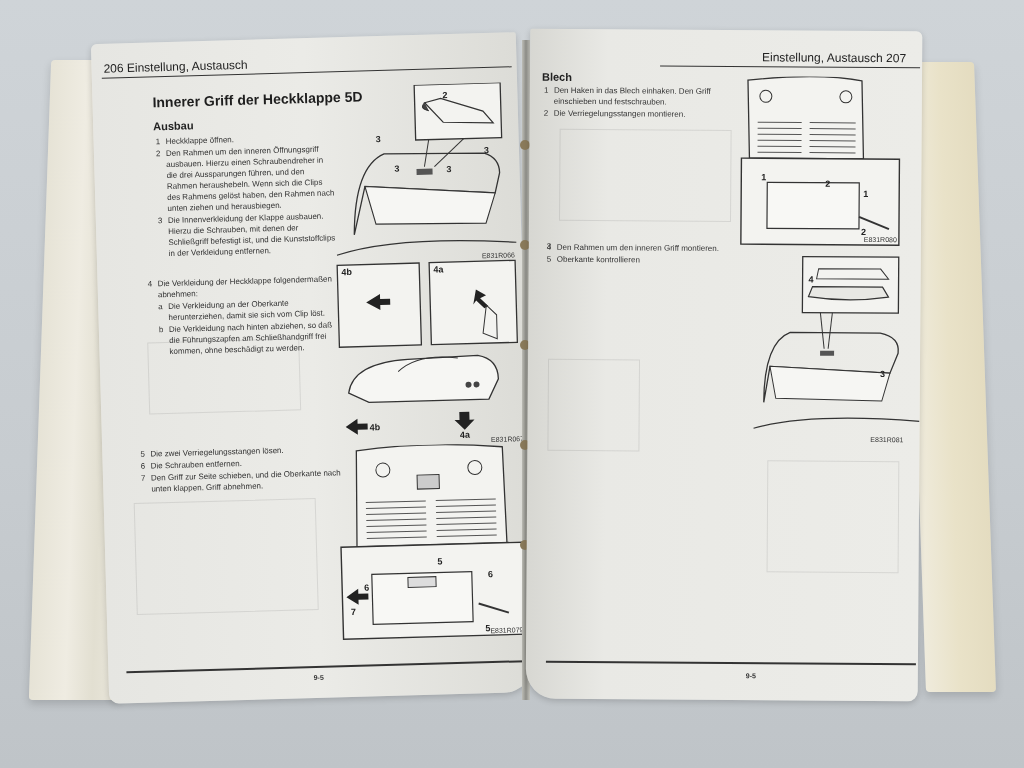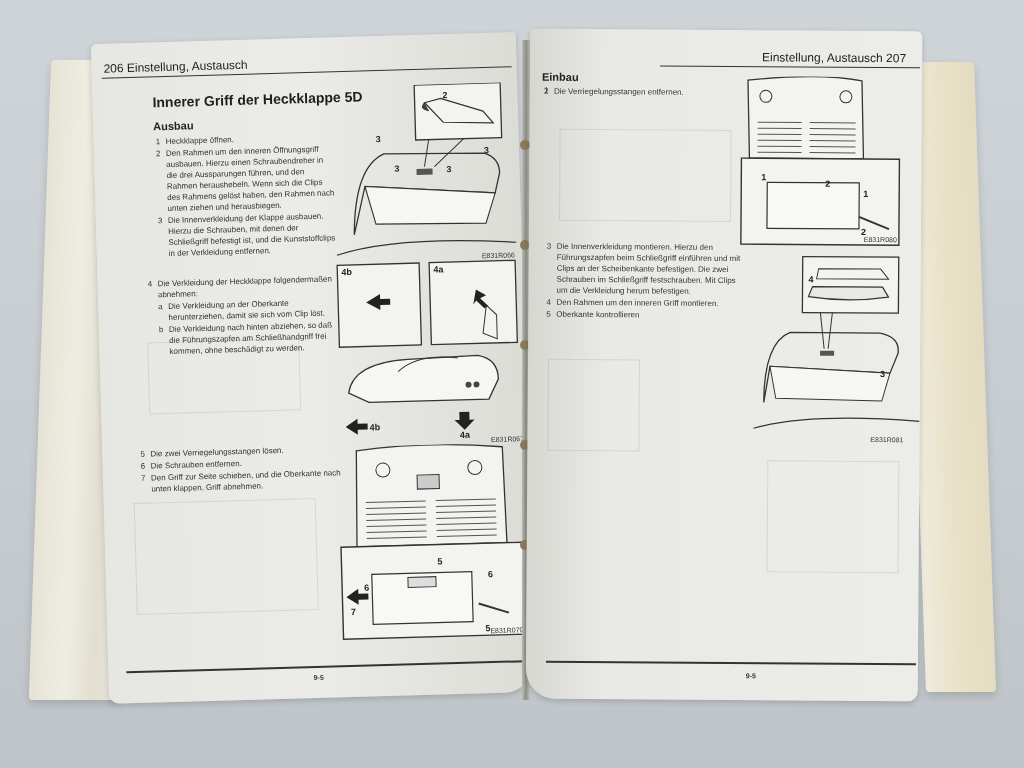--- a/index.html
+++ b/index.html
@@ -153,28 +153,28 @@
 <div class="ring" style="top:140px;"></div>
 <div class="ring" style="top:240px;"></div>
 <div class="ring" style="top:340px;"></div>
 <div class="ring" style="top:440px;"></div>
 <div class="ring" style="top:540px;"></div>
 
 <div class="page page-right">
   <div class="header hr">Einstellung, Austausch  207</div>
   <div class="hline" style="left:130px;top:36px;width:260px;"></div>
 
-  <div class="sub" style="left:12px;top:42px;">Einbau</div>
+  <div class="sub" style="left:12px;top:42px;">Blech</div>
   <ol class="steps" style="left:14px;top:56px;width:190px;">
-    <li><span class="n">1</span></li>
-    <li><span class="n">2</span><span>Die Verriegelungsstangen entfernen.</span></li>
+    <li><span class="n">1</span><span>Den Haken in das Blech einhaken. Den Griff einschieben und festschrauben.</span></li>
+    <li><span class="n">2</span><span>Die Verriegelungsstangen montieren.</span></li>
   </ol>
 
   <ol class="steps" style="left:18px;top:212px;width:196px;">
-    <li><span class="n">3</span><span>Die Innenverkleidung montieren. Hierzu den Führungszapfen beim Schließgriff einführen und mit Clips an der Scheibenkante befestigen. Die zwei Schrauben im Schließgriff festschrauben. Mit Clips um die Verkleidung herum befestigen.</span></li>
+    <li><span class="n">3</span></li>
     <li><span class="n">4</span><span>Den Rahmen um den inneren Griff montieren.</span></li>
     <li><span class="n">5</span><span>Oberkante kontrollieren</span></li>
   </ol>
 
   <div class="ghost" style="left:30px;top:100px;width:170px;height:90px;"></div>
   <div class="ghost" style="left:20px;top:330px;width:90px;height:90px;"></div>
   <div class="ghost" style="left:240px;top:430px;width:130px;height:110px;"></div>
 
   <div class="fig noborder" style="left:210px;top:46px;width:170px;height:170px;">
     <svg width="170" height="170" viewBox="0 0 170 170">

